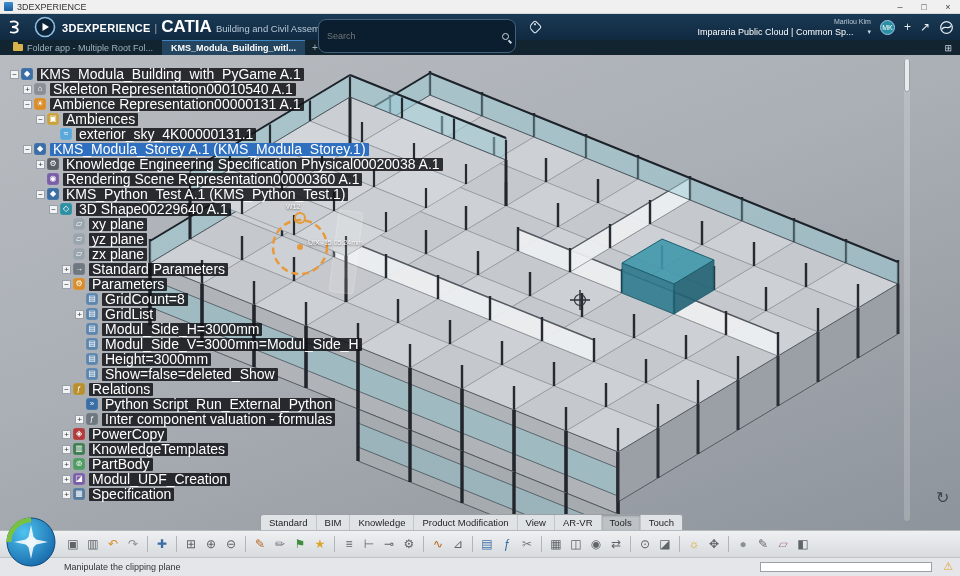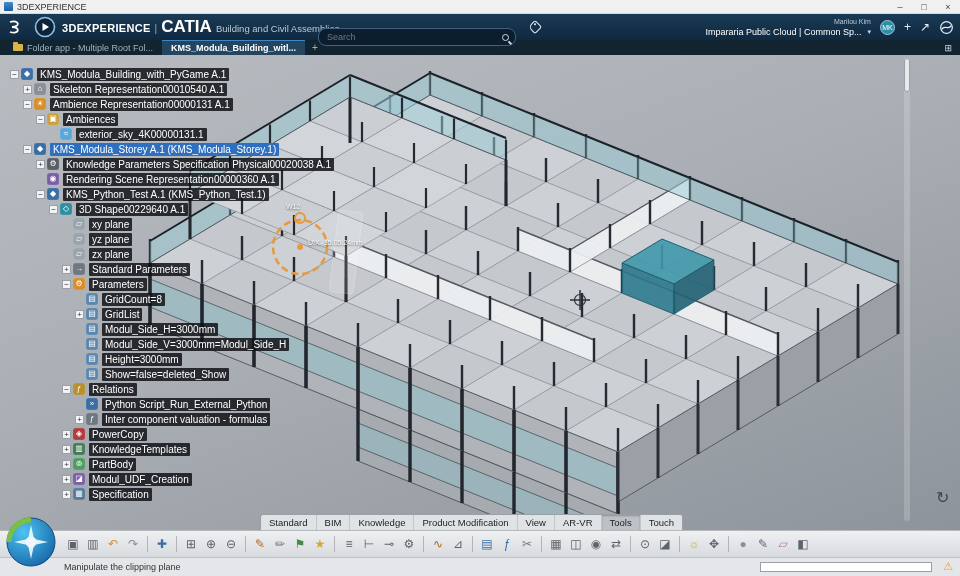--- a/index.html
+++ b/index.html
@@ -15,33 +15,33 @@
   .tb-btn{width:24px;height:100%;display:flex;align-items:center;justify-content:center;font-size:9px;color:#444;}
 
   
   .appbar{height:26px;flex:none;position:relative;display:flex;align-items:center;gap:6px;padding:0 6px;
           background:linear-gradient(#1b3a55,#0f2940);color:#fff;}
   .brand{display:flex;align-items:baseline;gap:4px;white-space:nowrap;}
   .brand .b1{font-size:11px;font-weight:bold;letter-spacing:.3px;}
   .brand .pipe{opacity:.55;font-size:10px;}
   .brand .b2{font-size:17px;font-weight:bold;}
   .brand .b3{font-size:9.5px;color:#b9c9d6;}
-  .search{position:absolute;left:318px;top:14px;width:198px;height:16px;border:1px solid #44607a;border-radius:8px;
-          background:#0a1e30;display:flex;align-items:center;padding:8px 6px;}
+  .search{position:absolute;left:318px;top:5px;width:198px;height:16px;border:1px solid #44607a;border-radius:8px;
+          background:#0a1e30;display:flex;align-items:center;padding:16px 6px;}
   .search input{flex:1;background:transparent;border:none;outline:none;color:#cfd8e0;font-size:9px;
                 font-family:"Liberation Sans",sans-serif;}
   .mag{width:7px;height:7px;border:1.5px solid #cfd8e0;border-radius:50%;position:relative;flex:none;margin-left:4px;}
   .mag::after{content:"";position:absolute;width:1.5px;height:4px;background:#cfd8e0;left:6px;top:6px;transform:rotate(-45deg);}
   .tagic{position:absolute;left:530px;top:8px;width:10px;height:10px;border:1.5px solid #e6edf3;border-radius:2px 2px 2px 5px;
          transform:rotate(45deg);}
   .tagic::after{content:"";position:absolute;width:2px;height:2px;background:#e6edf3;border-radius:50%;left:1px;top:1px;}
   .rightcluster{position:absolute;right:6px;top:0;height:26px;display:flex;align-items:center;gap:9px;}
   .userblock{display:flex;flex-direction:column;align-items:flex-end;line-height:10px;}
   .uname{font-size:7px;color:#b9c9d6;}
-  .tenant{font-size:9px;color:#fff;display:flex;align-items:center;gap:6px;white-space:nowrap;}
+  .tenant{font-size:9px;color:#fff;display:flex;align-items:center;gap:14px;white-space:nowrap;}
   .chev{font-size:7px;color:#cfd8e0;}
   .avatar{width:15px;height:15px;border-radius:50%;background:#2a8fa3;color:#fff;font-size:7px;display:flex;
           align-items:center;justify-content:center;flex:none;border:1px solid #9fc6e8;}
   .hicon{color:#e8eef4;font-size:12px;line-height:12px;}
 
   
   .tabbar{height:15px;flex:none;background:#132431;display:flex;align-items:stretch;font-size:9px;color:#9fb2c0;padding-left:4px;}
   .tab{display:flex;align-items:center;gap:4px;padding:0 9px;white-space:nowrap;}
   .tab.active{background:#24455f;color:#fff;font-weight:bold;border-top:1px solid #3f86c6;}
   .folder-ic{width:10px;height:7px;background:#d8b44a;border-radius:1px;position:relative;flex:none;}
@@ -58,21 +58,21 @@
   .vscroll-thumb{position:absolute;right:50px;top:3px;width:6px;height:34px;background:#e8eaec;border:1px solid #9aa0a8;border-radius:3px;z-index:7;}
 
   
   .tree{position:absolute;top:12px;left:10px;display:flex;flex-direction:column;gap:1px;z-index:5;}
   .trow{display:flex;align-items:center;height:14px;}
   .texp{width:9px;height:9px;border:1px solid #99a0a7;background:#f2f3f5;color:#333;font-size:8px;line-height:7px;
         text-align:center;flex:none;}
   .texp.empty{visibility:hidden;}
   .ticon{width:12px;height:12px;border-radius:2px;color:#fff;font-size:8px;line-height:12px;text-align:center;
          margin:0 2px;flex:none;box-shadow:inset 0 0 1px rgba(255,255,255,.6);}
-  .tlabel{background:rgba(16,18,22,.85);color:#fff;font-size:10px;line-height:11px;padding:1px 3px;margin-left:2px;
+  .tlabel{background:rgba(16,18,22,.85);color:#fff;font-size:14px;line-height:11px;padding:1px 3px;margin-left:2px;
           white-space:nowrap;border-radius:1px;}
   .tlabel.sel{background:#2e6fc0;}
 
   
   .wbtabs{position:absolute;bottom:0;left:50%;transform:translateX(-52%);display:flex;background:#e0e3e6;
           border:1px solid #9aa0a6;border-bottom:none;border-radius:3px 3px 0 0;z-index:8;overflow:hidden;}
   .rtab{font-size:9.5px;padding:2px 8px;color:#222;border-right:1px solid #c2c6ca;white-space:nowrap;}
   .rtab:last-child{border-right:none;}
   .rtab.active{background:#bdc2c7;box-shadow:inset 0 1px 2px rgba(0,0,0,.25);}
 
@@ -477,21 +477,21 @@
           <span class="tlabel">exterior_sky_4K00000131.1</span>
         </div>
         <div class="trow" style="padding-left: 13px;">
           <span class="texp">−</span>
           <span class="ticon" style="background: rgb(58, 110, 165);">◆</span>
           <span class="tlabel sel">KMS_Modula_Storey A.1 (KMS_Modula_Storey.1)</span>
         </div>
         <div class="trow" style="padding-left: 26px;">
           <span class="texp">+</span>
           <span class="ticon" style="background: rgb(90, 95, 102);">⚙</span>
-          <span class="tlabel">Knowledge Parameters Specification Physical00020038 A.1</span>
+          <span class="tlabel">Knowledge Engineering Specification Physical00020038 A.1</span>
         </div>
         <div class="trow" style="padding-left: 26px;">
           <span class="texp empty"></span>
           <span class="ticon" style="background: rgb(122, 95, 168);">◉</span>
           <span class="tlabel">Rendering Scene Representation00000360 A.1</span>
         </div>
         <div class="trow" style="padding-left: 26px;">
           <span class="texp">−</span>
           <span class="ticon" style="background: rgb(58, 110, 165);">◆</span>
           <span class="tlabel">KMS_Python_Test A.1 (KMS_Python_Test.1)</span>

